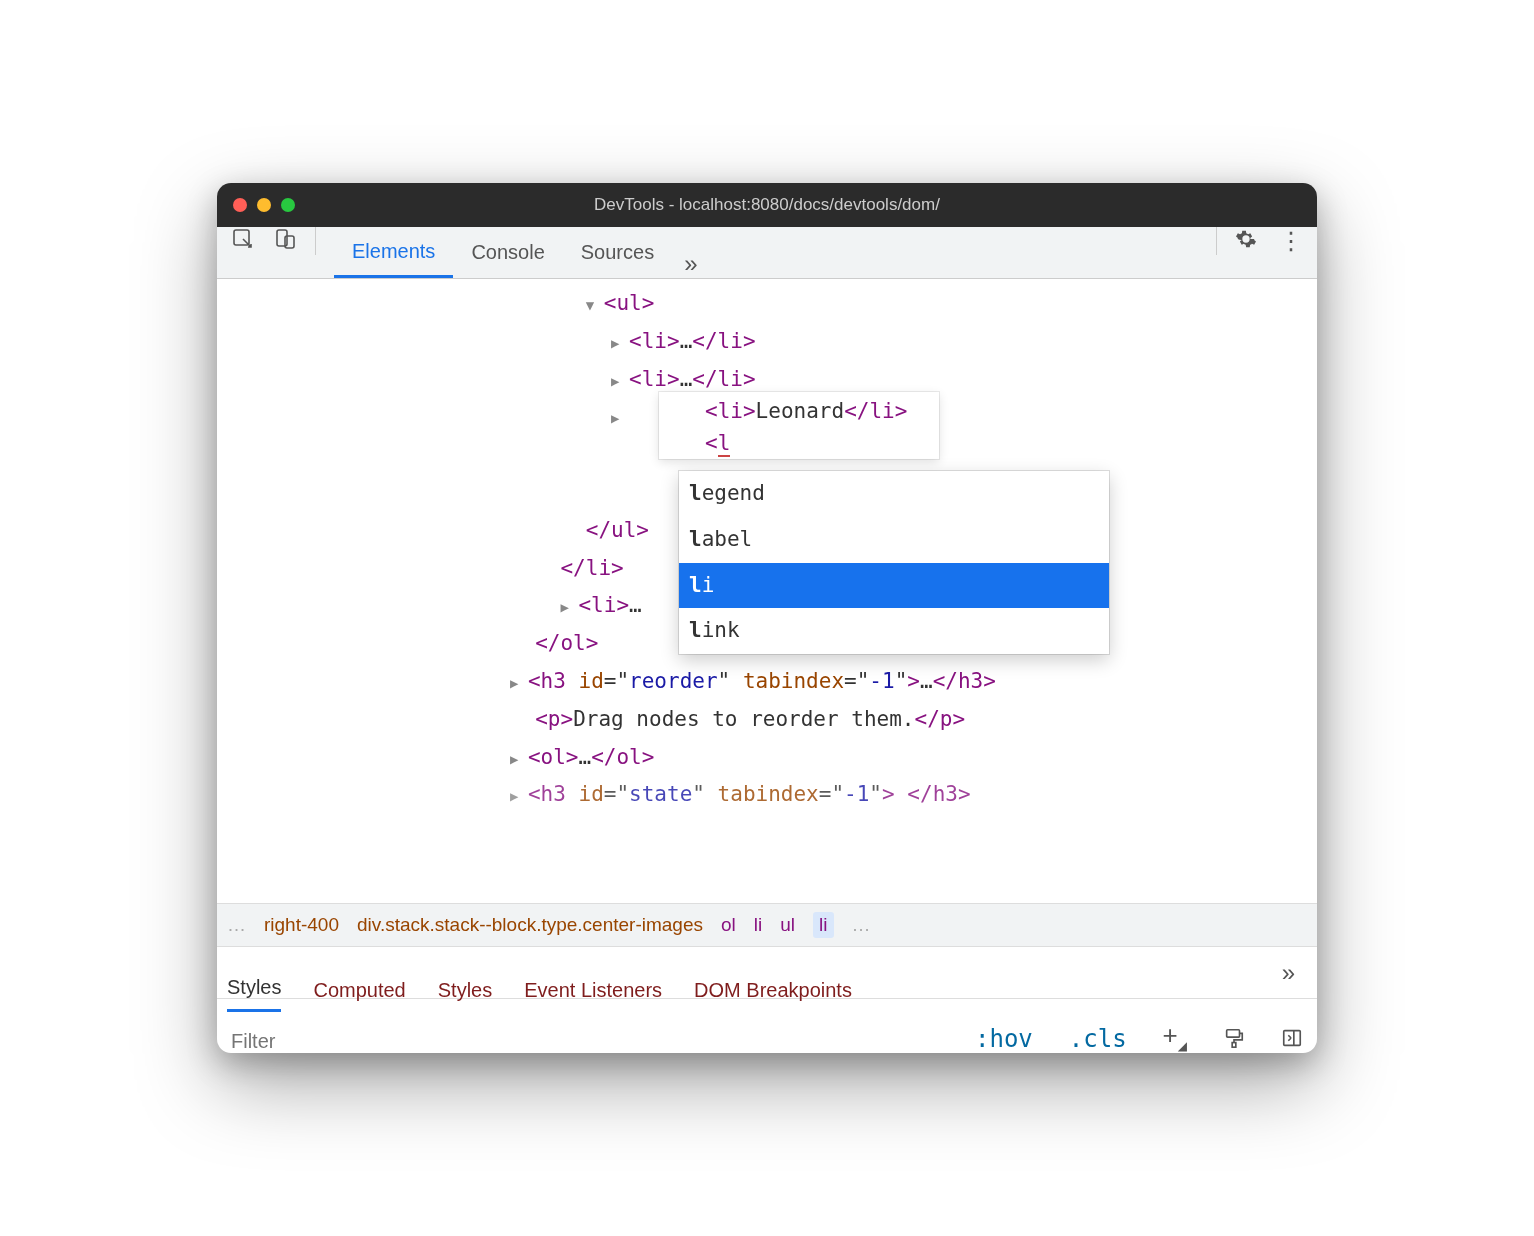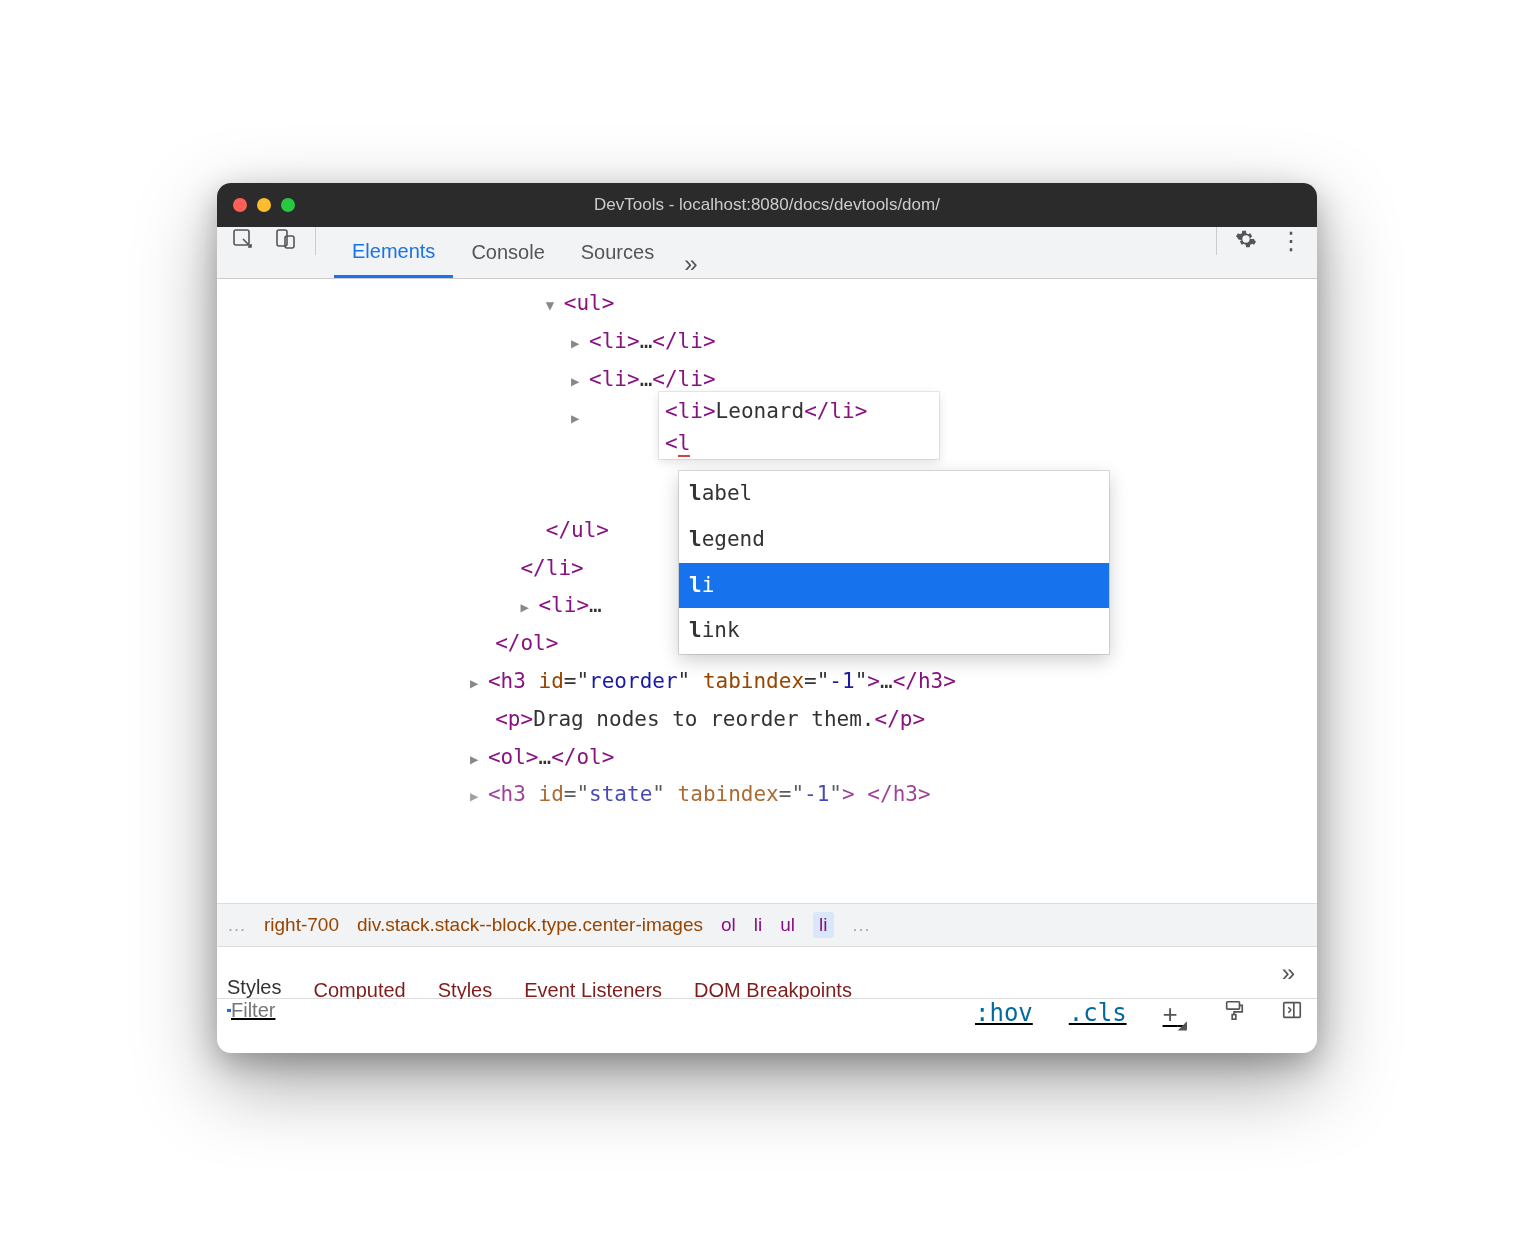--- a/index.html
+++ b/index.html
@@ -15,37 +15,37 @@
 .tb-icon svg { width:24px; height:24px; stroke:#555; fill:none; stroke-width:1.6; }
 .vdiv { width:1px; height:28px; background:#ccc; margin:0 18px; }
 .tabs { display:flex; align-items:flex-end; height:100%; flex:1; }
 .tab { padding:0 18px; font-size:20px; color:#555; height:100%; display:flex; align-items:center; cursor:pointer; }
 .tab.active { color:#1a73e8; border-bottom:3px solid #1a73e8; }
 .more { font-size:24px; color:#555; padding:0 12px; }
 .right-icons { display:flex; gap:22px; align-items:center; }
 .right-icons svg { width:22px; height:22px; fill:#555; }
 .vdots { font-size:24px; color:#555; }
 .tree { flex:1; overflow:hidden; font-family:Menlo,Consolas,monospace; font-size:21px; line-height:1.8; padding:6px 0; position:relative; }
-.line { white-space:pre; }
+.line { white-space:pre;margin-left:40px; }
 .toggle { color:#888; font-size:14px; display:inline-block; width:18px; }
 .tag{color:#881280}.attr{color:#994500}.val{color:#1a1aa6}.txt{color:#333}.angle{color:#881280}
 .ebox { position:absolute; left:442px; top:113px; background:#fff; box-shadow:0 0 0 1px rgba(0,0,0,0.08),0 3px 10px rgba(0,0,0,0.12); padding:4px 6px 0 6px; width:280px; }
 .ebox .typed { border-bottom:2px solid #c44; }
 .ac { position:absolute; left:462px; top:192px; width:430px; background:#fff; box-shadow:0 0 0 1px rgba(0,0,0,0.12),0 6px 18px rgba(0,0,0,0.2); font-family:Menlo,Consolas,monospace; font-size:21px; }
 .ac-item { padding:4px 10px; color:#333; }
 .ac-item.sel { background:#1772ed; color:#fff; }
 .ac-item b { font-weight:700; }
 .crumbs { background:#f1f3f4; border-top:1px solid #ddd; border-bottom:1px solid #ddd; height:44px; display:flex; align-items:center; padding:0 10px; font-size:19px; gap:18px; overflow:hidden; white-space:nowrap; }
 .crumb{color:#555}.crumb.tag{color:#881280}.crumb.sel{background:#d9e7fb;padding:2px 6px;border-radius:3px;color:#881280}
 .el{color:#aaa}
 .sub { height:52px; border-bottom:1px solid #ddd; display:flex; align-items:center; padding:0 10px; }
 .sub-tabs { display:flex; gap:32px; flex:1; height:100%; align-items:flex-end;margin-top:28px; }
 .sub-tab { font-size:20px; color:#7f1d1d; padding-bottom:10px; cursor:pointer; }
 .sub-tab.active { color:#333; border-bottom:3px solid #1a73e8; font-weight:500; }
-.filter-row { height:54px; display:flex; align-items:flex-start; padding:0 14px; gap:36px;text-decoration:underline; }
+.filter-row { height:54px; display:flex; align-items:flex-end; padding:0 14px; gap:36px; }
 .filter { flex:1; border:none; background:#fff; font-size:20px; color:#999; outline:none; }
 .fbtn { font-family:Menlo,monospace; font-size:24px; color:#0369a1; cursor:pointer; }
 .plus { font-size:26px; color:#555; }
 .ficon svg { width:22px; height:22px; stroke:#555; fill:none; stroke-width:1.8; }
 </style>
 </head>
 <body>
 
 <div class="window">
   <div class="titlebar">
@@ -99,30 +99,30 @@
     <div class="line">                      <span class="angle">&lt;</span><span class="tag">p</span><span class="angle">&gt;</span><span class="txt">Drag nodes to reorder them.</span><span class="angle">&lt;/</span><span class="tag">p</span><span class="angle">&gt;</span></div>
     <div class="line">                    <span class="toggle">▶</span><span class="angle">&lt;</span><span class="tag">ol</span><span class="angle">&gt;</span><span class="txt">…</span><span class="angle">&lt;/</span><span class="tag">ol</span><span class="angle">&gt;</span></div>
     <div class="line" style="opacity:0.8">                    <span class="toggle">▶</span><span class="angle">&lt;</span><span class="tag">h3</span> <span class="attr">id</span><span class="txt">="</span><span class="val">state</span><span class="txt">"</span> <span class="attr">tabindex</span><span class="txt">="</span><span class="val">-1</span><span class="txt">"</span><span class="angle">&gt;</span> <span class="angle">&lt;/</span><span class="tag">h3</span><span class="angle">&gt;</span></div>
 
     <div class="ebox">
       <div class="line" style="line-height:1.5"><span class="angle">&lt;</span><span class="tag">li</span><span class="angle">&gt;</span><span class="txt">Leonard</span><span class="angle">&lt;/</span><span class="tag">li</span><span class="angle">&gt;</span></div>
       <div class="line" style="line-height:1.5"><span class="angle">&lt;</span><span class="tag typed">l</span></div>
     </div>
 
     <div class="ac">
+      <div class="ac-item"><b>l</b>egend</div>
       <div class="ac-item"><b>l</b>abel</div>
-      <div class="ac-item"><b>l</b>egend</div>
       <div class="ac-item sel"><b>l</b>i</div>
       <div class="ac-item"><b>l</b>ink</div>
     </div>
   </div>
 
   <div class="crumbs">
     <span class="el">…</span>
-    <span class="crumb" style="color:#994500">right-700</span>
+    <span class="crumb" style="color:#994500">right-400</span>
     <span class="crumb" style="color:#994500">div.stack.stack--block.type.center-images</span>
     <span class="crumb tag">ol</span>
     <span class="crumb tag">li</span>
     <span class="crumb tag">ul</span>
     <span class="crumb sel">li</span>
     <span class="el">…</span>
   </div>
 
   <div class="sub">
     <div class="sub-tabs">

